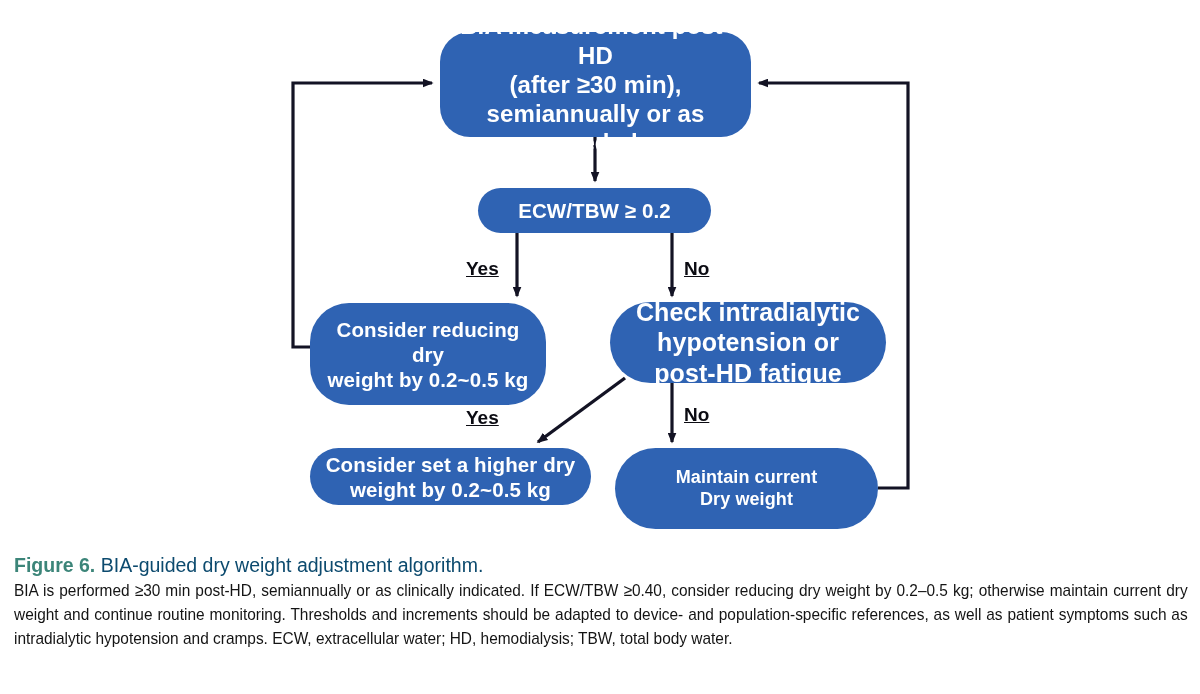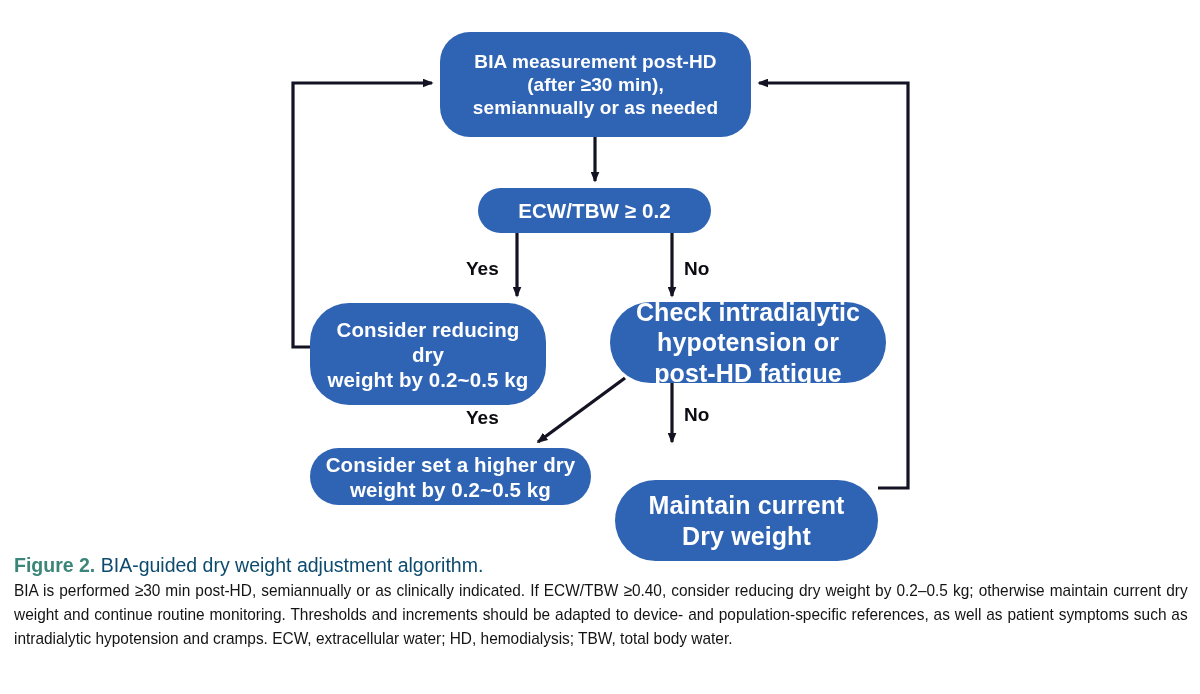--- a/index.html
+++ b/index.html
@@ -44,34 +44,35 @@
     justify-content: center;
     text-align: center;
     font-weight: bold;
     line-height: 1.22;
     letter-spacing: 0.1px;
     -webkit-font-smoothing: antialiased;
     z-index: 3;
   }
   .node span { display: block; width: 100%; padding: 0 10px; box-sizing: border-box; }
 
-  #node-bia      { left: 440px; top: 32px;  width: 311px; height: 105px; border-radius: 30px; font-size: 19px; }
+  #node-bia      { left: 440px; top: 32px;  width: 311px; height: 105px; border-radius: 30px; font-size: 24px; }
   #node-decision { left: 478px; top: 188px; width: 233px; height: 45px;  border-radius: 22.5px; font-size: 20.5px; }
   #node-reduce   { left: 310px; top: 303px; width: 236px; height: 102px;  border-radius: 39px; font-size: 20.5px; }
   #node-check    { left: 610px; top: 302px; width: 276px; height: 81px;  border-radius: 40.5px; font-size: 25px; }
   #node-higher   { left: 310px; top: 448px; width: 281px; height: 57px;  border-radius: 40.5px; font-size: 20.5px; }
-  #node-maintain { left: 615px; top: 448px; width: 263px; height: 81px;  border-radius: 40.5px; font-size: 25px; margin-top: 32px; }
+  #node-maintain { left: 615px; top: 448px; width: 263px; height: 81px;  border-radius: 40.5px; font-size: 18px; }
 
   .edge-label {
     position: absolute;
     color: #0b0b12;
     font-size: 19px;
     font-weight: bold;
     white-space: nowrap;
     z-index: 4;
+    text-decoration: underline;
     -webkit-font-smoothing: antialiased;
   }
   #label-yes1 { left: 466px; top: 258px; }
   #label-no1  { left: 684px; top: 258px; }
   #label-yes2 { left: 466px; top: 407px; }
   #label-no2  { left: 684px; top: 404px; }
 
   
   #caption {
     position: absolute;
@@ -170,19 +171,19 @@
 
     <div class="edge-label" id="label-yes1">Yes</div>
     <div class="edge-label" id="label-no1">No</div>
     <div class="edge-label" id="label-yes2">Yes</div>
     <div class="edge-label" id="label-no2">No</div>
 
   </div>
 
   <div id="caption">
     <div id="caption-title">
-      <span id="caption-figno">Figure 2.</span>
+      <span id="caption-figno">Figure 6.</span>
       <span id="caption-titletext">BIA-guided dry weight adjustment algorithm.</span>
     </div>
     <div id="caption-body">BIA is performed ≥30 min post-HD, semiannually or as clinically indicated. If ECW/TBW ≥0.40, consider reducing dry weight by 0.2–0.5 kg; otherwise maintain current dry weight and continue routine monitoring. Thresholds and increments should be adapted to device- and population-specific references, as well as patient symptoms such as intradialytic hypotension and cramps. ECW, extracellular water; HD, hemodialysis; TBW, total body water.</div>
   </div>
 
 </div>
 
 </body></html>

